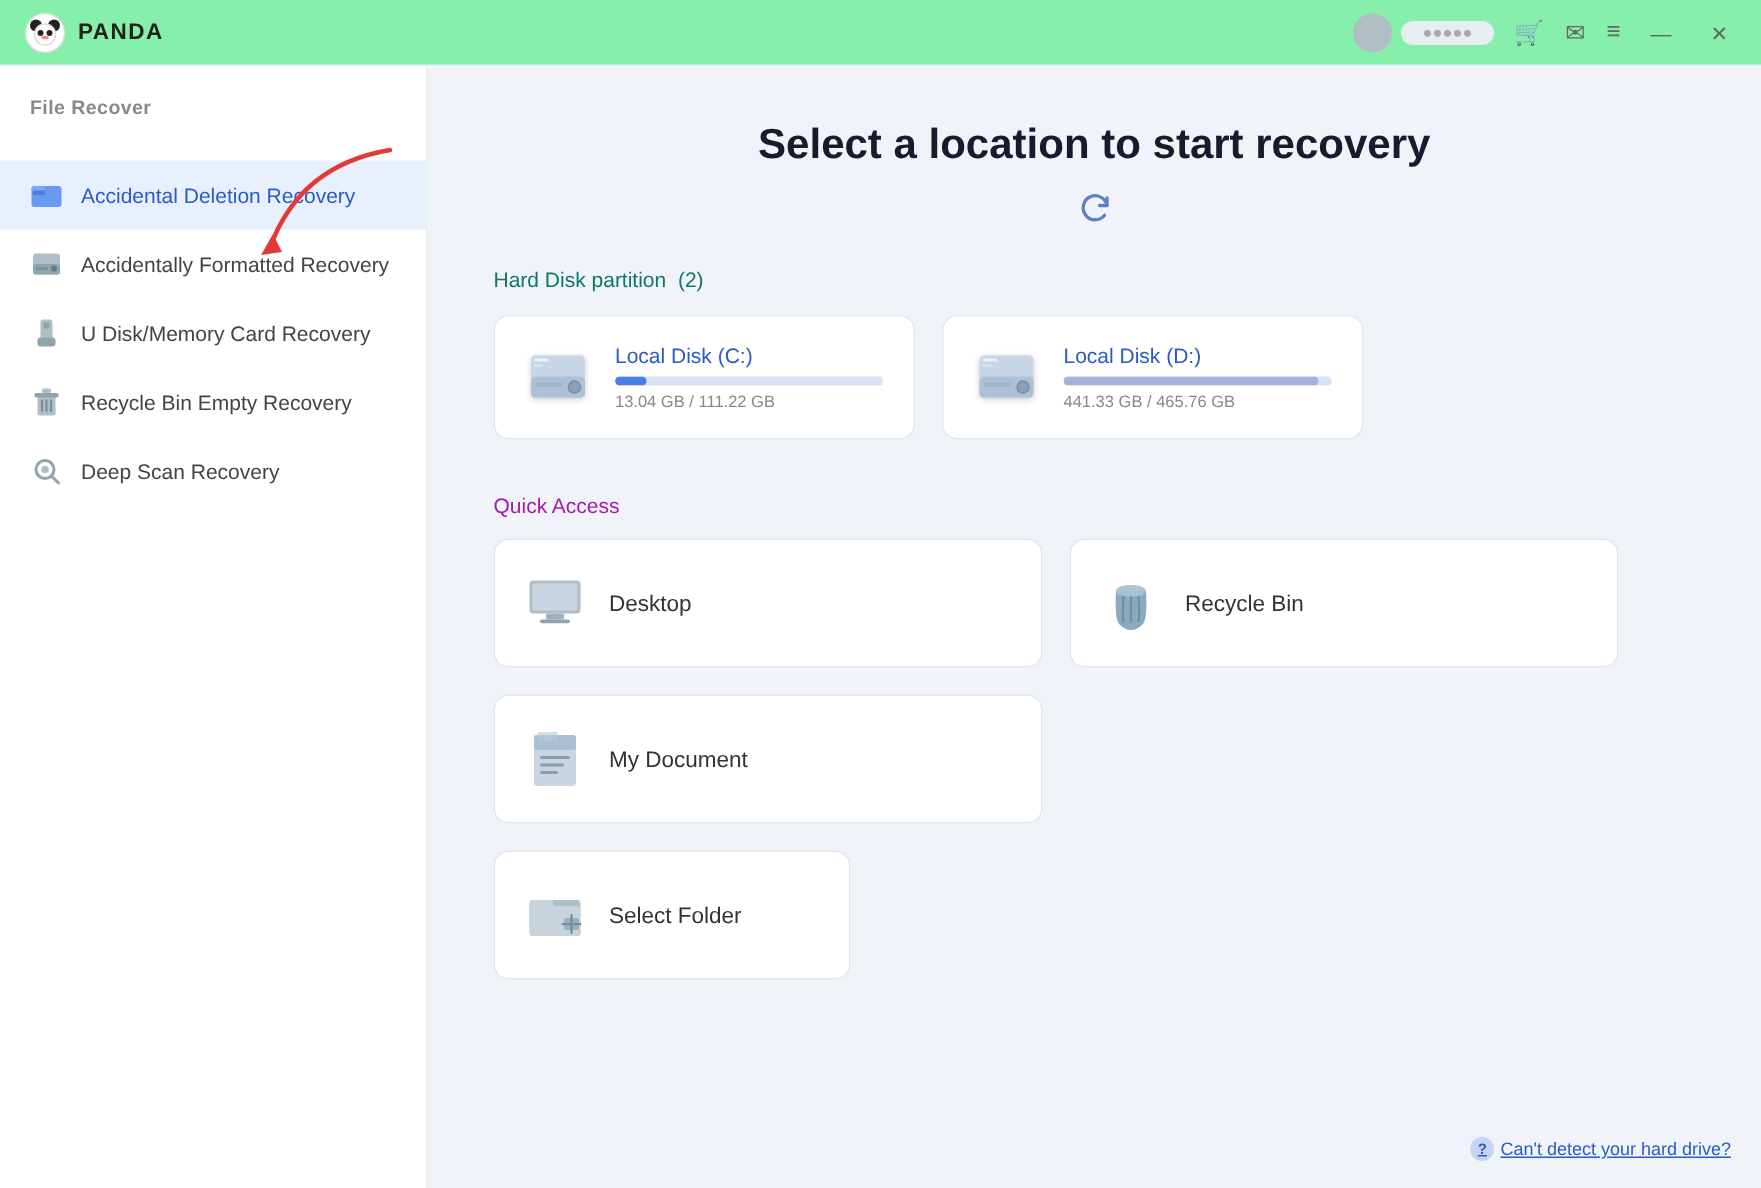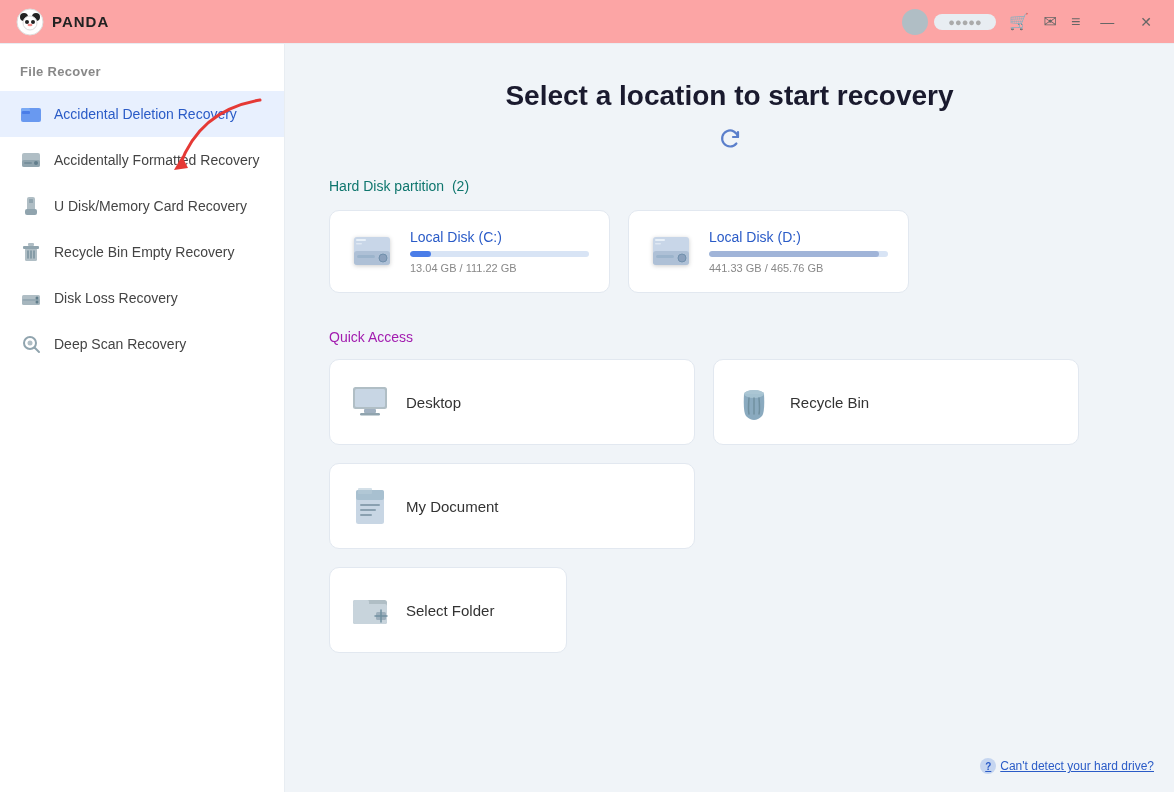--- a/index.html
+++ b/index.html
@@ -10,21 +10,21 @@
       background: #f0f4f8;
       overflow: hidden;
       position: relative;
     }
 
     
     .titlebar {
       position: absolute;
       top: 0; left: 0; right: 0;
       height: 44px;
-      background: #fca5a5;
+      background: #86efac;
       display: flex;
       align-items: center;
       justify-content: space-between;
       padding: 0 16px;
       border-bottom: 1px solid #e8edf2;
       z-index: 100;
     }
     .titlebar-left {
       display: flex;
       align-items: center;
@@ -81,21 +81,21 @@
       width: 285px;
       background: #fff;
       padding: 20px 0;
       border-right: 1px solid #e8edf2;
       flex-shrink: 0;
     }
     .sidebar-title {
       font-size: 13px;
       font-weight: 600;
       color: #888;
-      padding: 0 20px 12px;
+      padding: 0 20px 28px;
       letter-spacing: 0.3px;
     }
     .sidebar-item {
       display: flex;
       align-items: center;
       gap: 12px;
       padding: 12px 20px;
       cursor: pointer;
       font-size: 14px;
       color: #444;
@@ -344,29 +344,20 @@
         <rect x="5" y="7" width="12" height="13" rx="1.5" fill="#b0bec5"></rect>
         <rect x="3" y="5" width="16" height="3" rx="1" fill="#90a4ae"></rect>
         <rect x="8" y="2" width="6" height="3" rx="1" fill="#b0bec5"></rect>
         <line x1="8" y1="10" x2="8" y2="17" stroke="#78909c" stroke-width="1.5" stroke-linecap="round"></line>
         <line x1="11" y1="10" x2="11" y2="17" stroke="#78909c" stroke-width="1.5" stroke-linecap="round"></line>
         <line x1="14" y1="10" x2="14" y2="17" stroke="#78909c" stroke-width="1.5" stroke-linecap="round"></line>
       </svg>
       <span>Recycle Bin Empty Recovery</span>
     </div>
 
-    <div class="sidebar-item">
-      <svg class="item-icon" viewBox="0 0 22 22" fill="none">
-        <rect x="2" y="8" width="18" height="6" rx="1.5" fill="#b0bec5"></rect>
-        <rect x="2" y="12" width="18" height="6" rx="1.5" fill="#90a4ae" opacity="0.8"></rect>
-        <circle cx="17" cy="11" r="1.5" fill="#607d8b"></circle>
-        <circle cx="17" cy="15" r="1.5" fill="#607d8b"></circle>
-      </svg>
-      <span>Disk Loss Recovery</span>
-    </div>
 
     <div class="sidebar-item">
       <svg class="item-icon" viewBox="0 0 22 22" fill="none">
         <circle cx="10" cy="10" r="6" stroke="#90a4ae" stroke-width="2" fill="none"></circle>
         <line x1="14.5" y1="14.5" x2="19" y2="19" stroke="#90a4ae" stroke-width="2" stroke-linecap="round"></line>
         <circle cx="10" cy="10" r="2.5" fill="#b0bec5"></circle>
       </svg>
       <span>Deep Scan Recovery</span>
     </div>
   </div>

